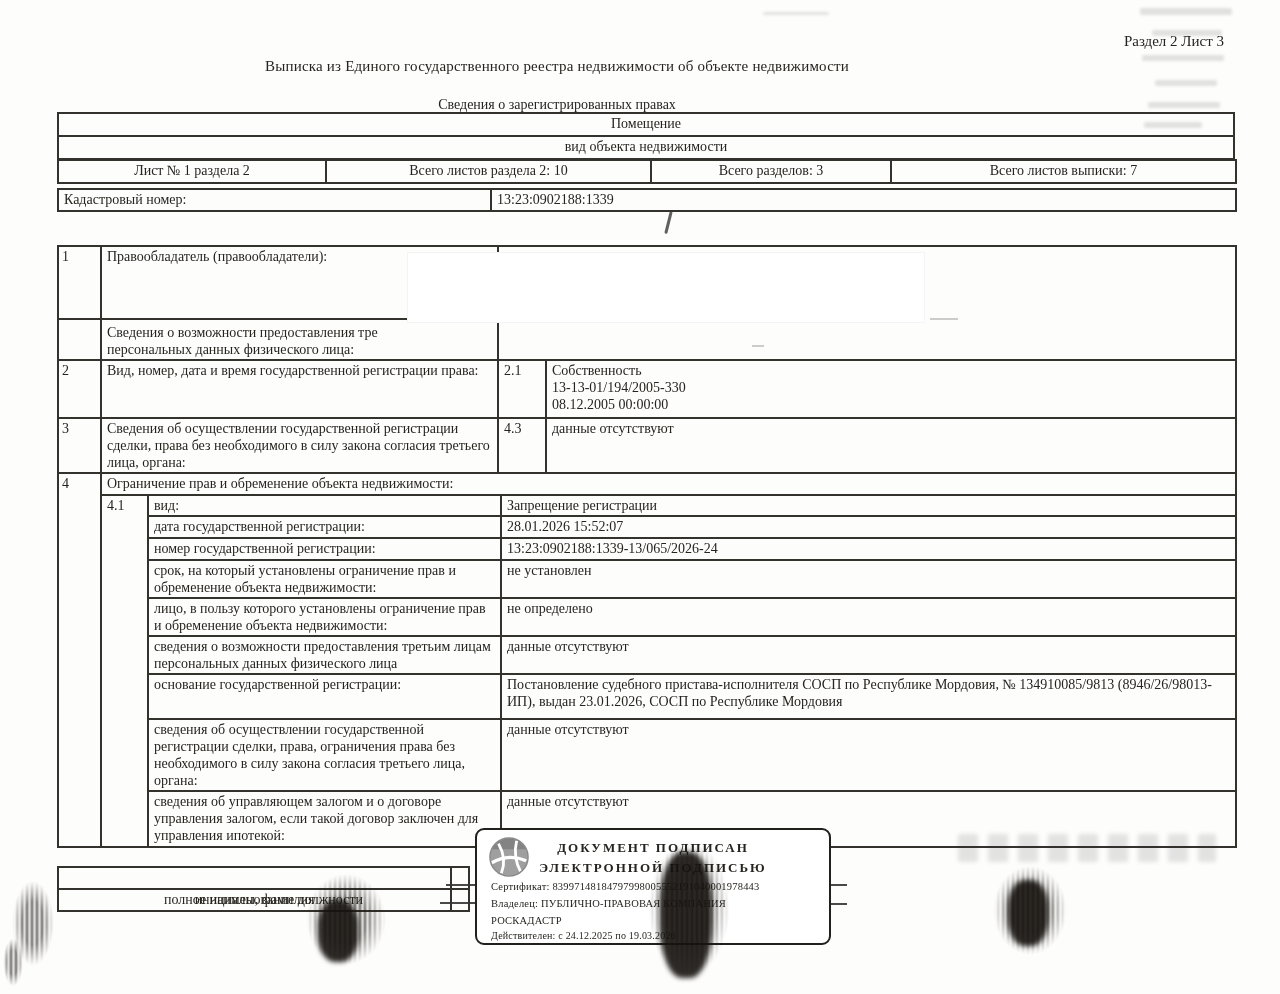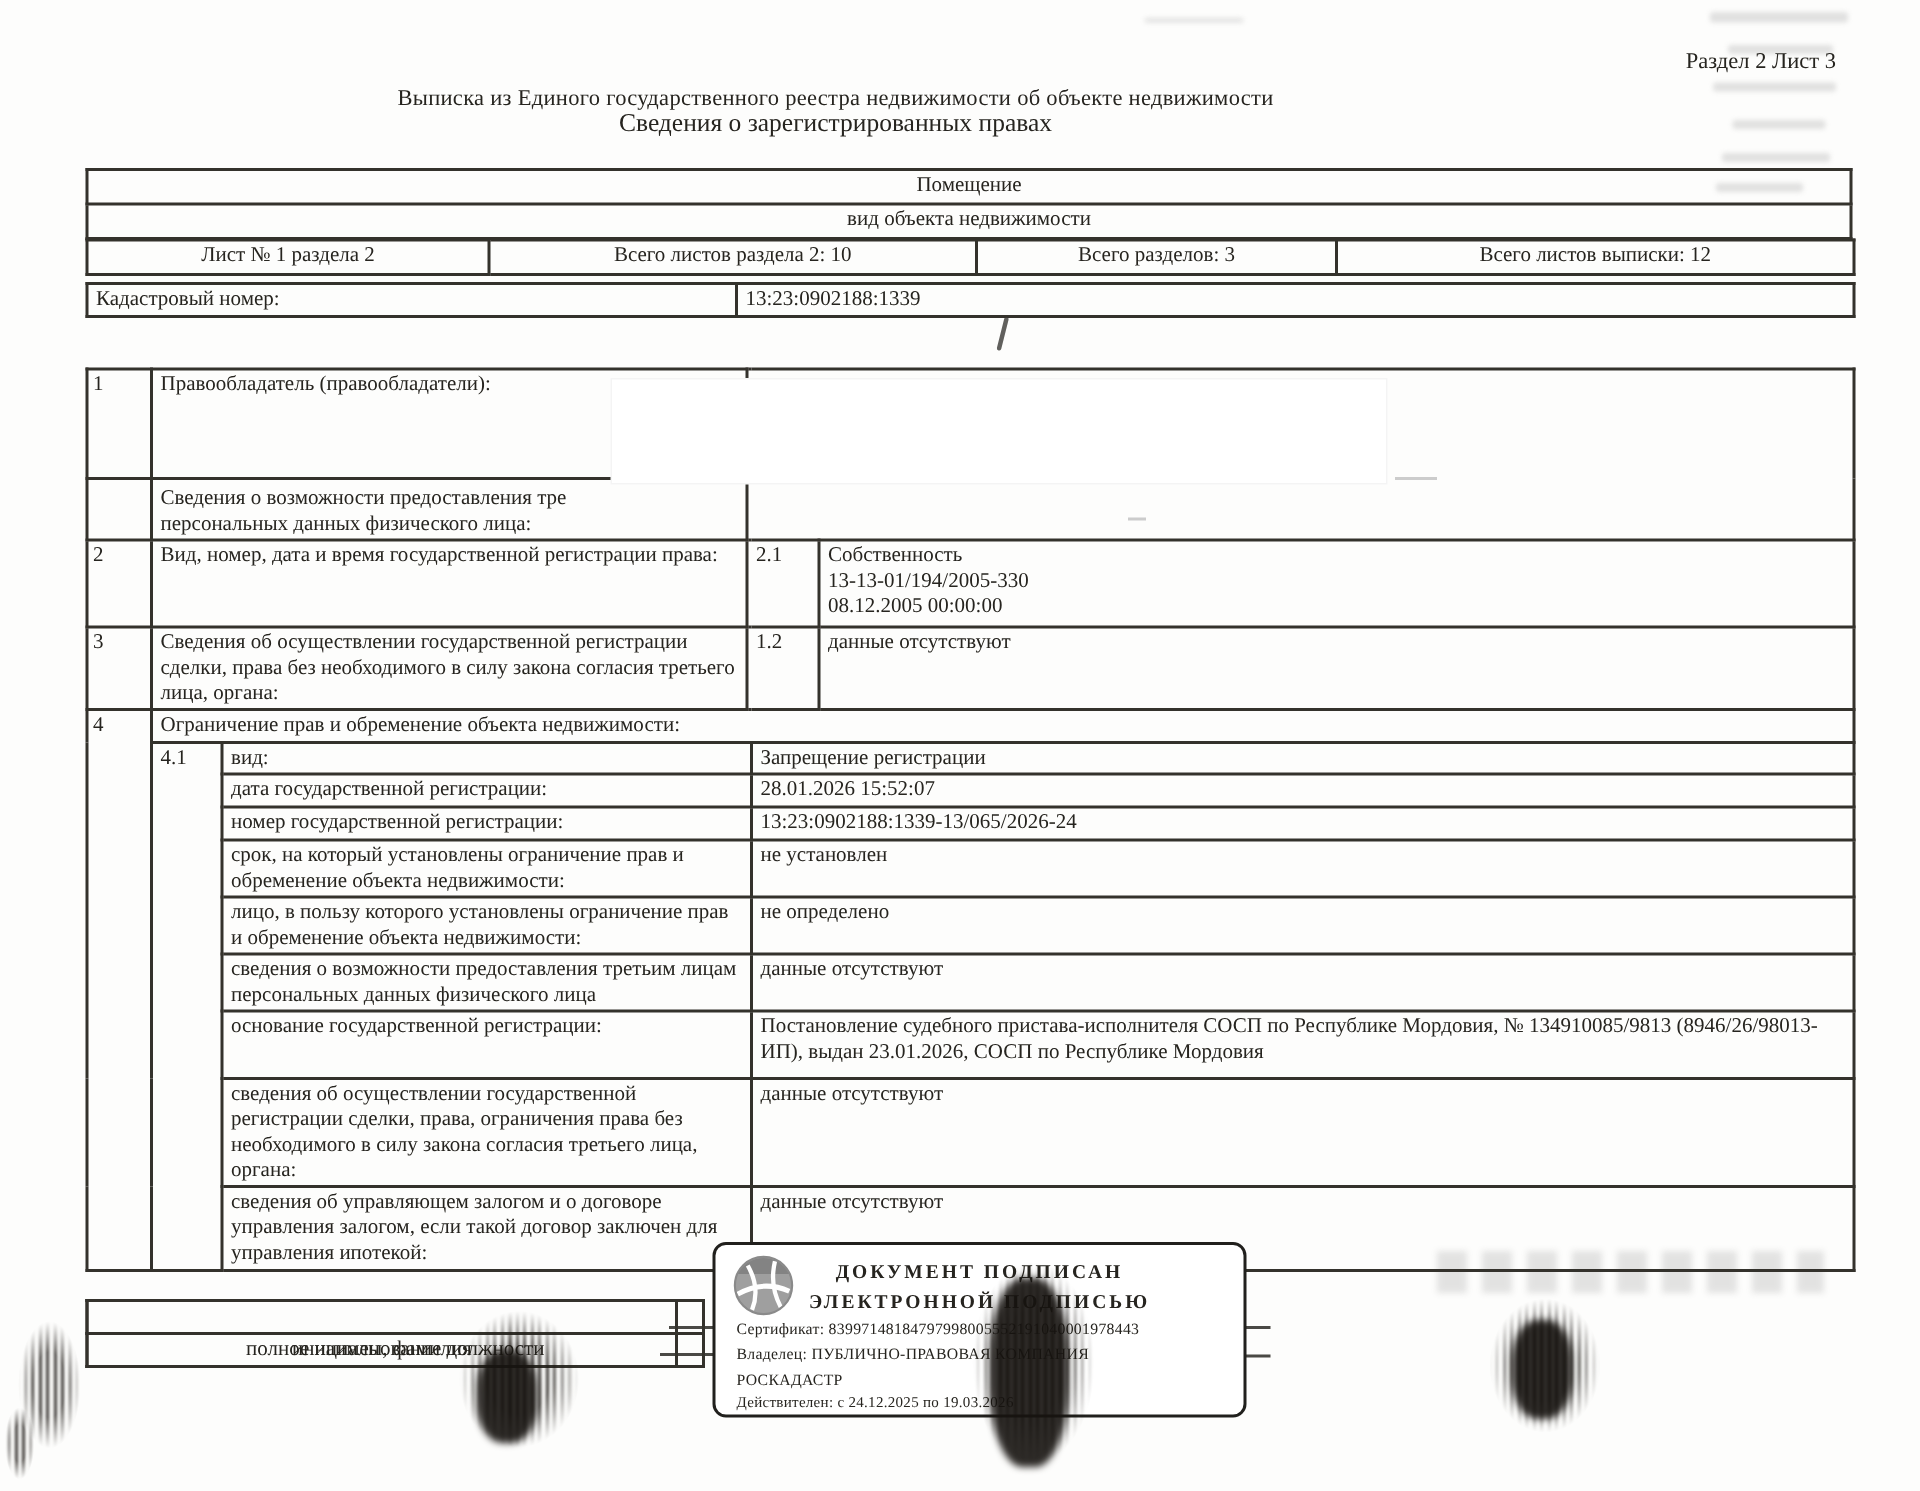--- a/index.html
+++ b/index.html
@@ -5,21 +5,21 @@
   html,body{margin:0;padding:0;background:#ffffff;}
   .page{
     position:relative;width:1280px;height:994px;overflow:hidden;
     background:#fdfdfc;
     font-family:"Liberation Serif","DejaVu Serif",serif;
     color:#26241f;
   }
   .abs{position:absolute;}
   .section-label{top:33px;right:56px;font-size:15px;}
   .doc-title{top:58px;left:57px;width:1000px;text-align:center;font-size:15px;letter-spacing:.2px;}
-  .doc-subtitle{top:72px;left:57px;width:1000px;text-align:center;font-size:17px;}
+  .doc-subtitle{top:97px;left:57px;width:1000px;text-align:center;font-size:14px;}
 
   table.tbl{border-collapse:collapse;table-layout:fixed;position:absolute;left:57px;}
   table.tbl td{
     border:2px solid #34322c;vertical-align:top;
     font-size:14px;line-height:1.22;padding:1px 5px;
     overflow:hidden;
   }
   .center{text-align:center;}
 
   .t-object{top:112px;width:1178px;padding-left:30px;}
@@ -119,21 +119,21 @@
         <col style="width:268px">
         <col style="width:325px">
         <col style="width:240px">
         <col style="width:345px">
       </colgroup>
     <tbody>
         <tr>
       <td class="center">Лист № 1 раздела 2</td>
       <td class="center">Всего листов раздела 2: 10</td>
       <td class="center">Всего разделов: 3</td>
-      <td class="center">Всего листов выписки: 12</td>
+      <td class="center">Всего листов выписки: 7</td>
     </tr>
   </tbody>
     </table>
 
   <table class="tbl t-doc">
     <colgroup>
         <col style="width:433px">
         <col style="width:745px">
       </colgroup>
     <tbody>
@@ -172,21 +172,21 @@
       <td class="num">2</td>
       <td colspan="2">Вид, номер, дата и время государственной регистрации права:</td>
       <td colspan="2">2.1</td>
       <td class="pre">Собственность
 13-13-01/194/2005-330
 08.12.2005 00:00:00</td>
     </tr>
     <tr style="height:54px">
       <td class="num">3</td>
       <td colspan="2">Сведения об осуществлении государственной регистрации сделки, права без необходимого в силу закона согласия третьего лица, органа:</td>
-      <td colspan="2">1.2</td>
+      <td colspan="2">4.3</td>
       <td>данные отсутствуют</td>
     </tr>
     <tr style="height:22px">
       <td class="num" rowspan="10">4</td>
       <td colspan="5">Ограничение прав и обременение объекта недвижимости:</td>
     </tr>
     <tr style="height:21px">
       <td rowspan="9">4.1</td>
       <td colspan="2">вид:</td>
       <td colspan="2">Запрещение регистрации</td>

